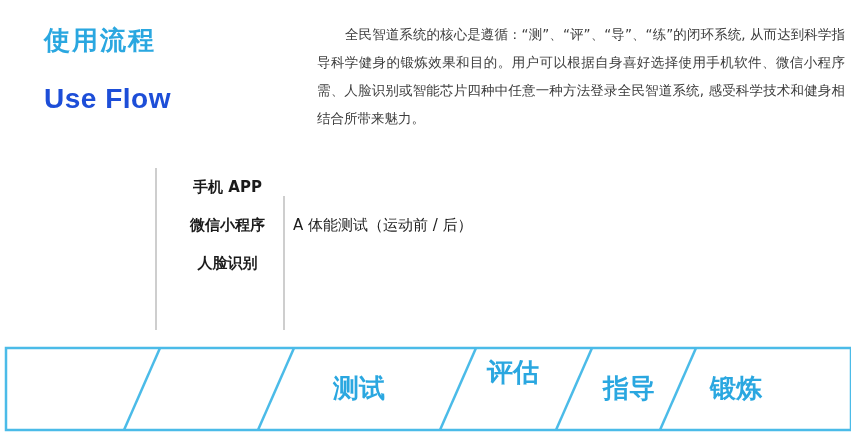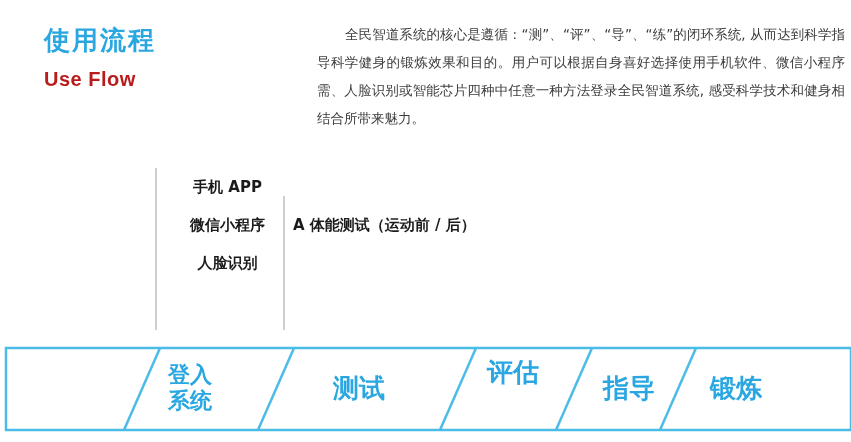--- a/index.html
+++ b/index.html
@@ -24,24 +24,24 @@
   }
   #title-cn {
     font-size: 26px;
     font-weight: bold;
     color: #2aa7e0;
     letter-spacing: 2px;
     line-height: 44px;
     font-family: "DejaVu Sans", "Liberation Sans", sans-serif;
   }
   #title-en {
-    margin-top: 6px;
-    font-size: 20px;
+    margin-top: 21px;
+    font-size: 28px;
     font-weight: bold;
-    color: #b91c1c;
+    color: #1d4ed8;
     letter-spacing: 0.5px;
     font-family: "Liberation Sans", sans-serif;
   }
 
   
   #intro {
     position: absolute;
     left: 288px;
     top: 20px;
     width: 528px;
@@ -73,21 +73,21 @@
   #list-right {
     position: absolute;
     left: 293px;
     top: 206px;
     width: 230px;
   }
   #list-right .item {
     font-size: 15px;
     color: #1b1b1b;
     line-height: 38px;
-    font-weight: bold;
+    font-weight: normal;
     white-space: nowrap;
     font-family: "DejaVu Sans", "Liberation Sans", sans-serif;
   }
 
   
   #connectors {
     position: absolute;
     left: 0;
     top: 0;
     width: 851px;
@@ -151,24 +151,20 @@
     <path d="M6,18 L851,18 L851,100 L6,100 Z" fill="#ffffff" stroke="#4bbbe8" stroke-width="2.5"></path>
 
     <line x1="124" y1="100" x2="160" y2="18" stroke="#4bbbe8" stroke-width="2.5"></line>
     <line x1="258" y1="100" x2="294" y2="18" stroke="#4bbbe8" stroke-width="2.5"></line>
     <line x1="440" y1="100" x2="476" y2="18" stroke="#4bbbe8" stroke-width="2.5"></line>
     <line x1="556" y1="100" x2="592" y2="18" stroke="#4bbbe8" stroke-width="2.5"></line>
     <line x1="660" y1="100" x2="696" y2="18" stroke="#4bbbe8" stroke-width="2.5"></line>
   </svg>
 
 
-  <div class="stage-label stage-two-line" style="left:168px; top:32px;">
-    <div>登入</div>
-    <div>系统</div>
-  </div>
 
   <div class="stage-label stage-one-line" style="left:333px; top:45px;">测试</div>
 
   <div class="stage-label stage-one-line" style="left:487px; top:29px;">评估</div>
 
   <div class="stage-label stage-one-line" style="left:603px; top:45px;text-align:right;">指导</div>
 
   <div class="stage-label stage-one-line" style="left:710px; top:45px;">锻炼</div>
 </div>
 

